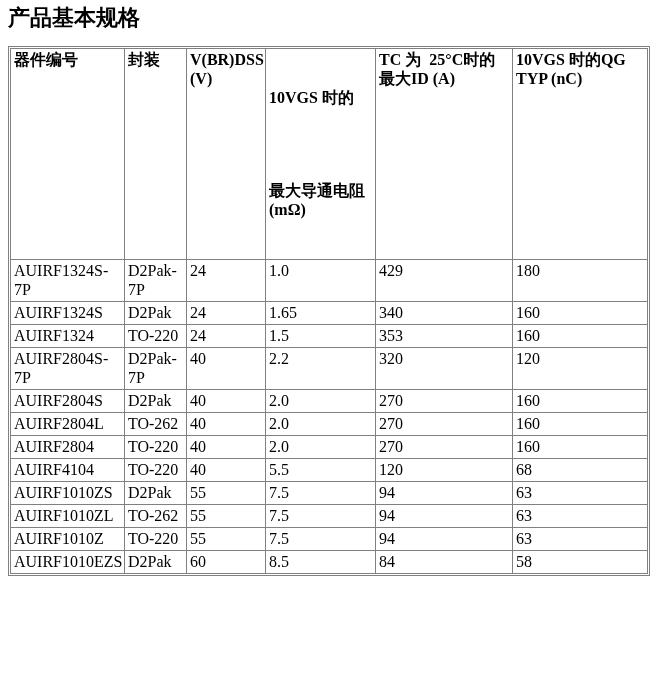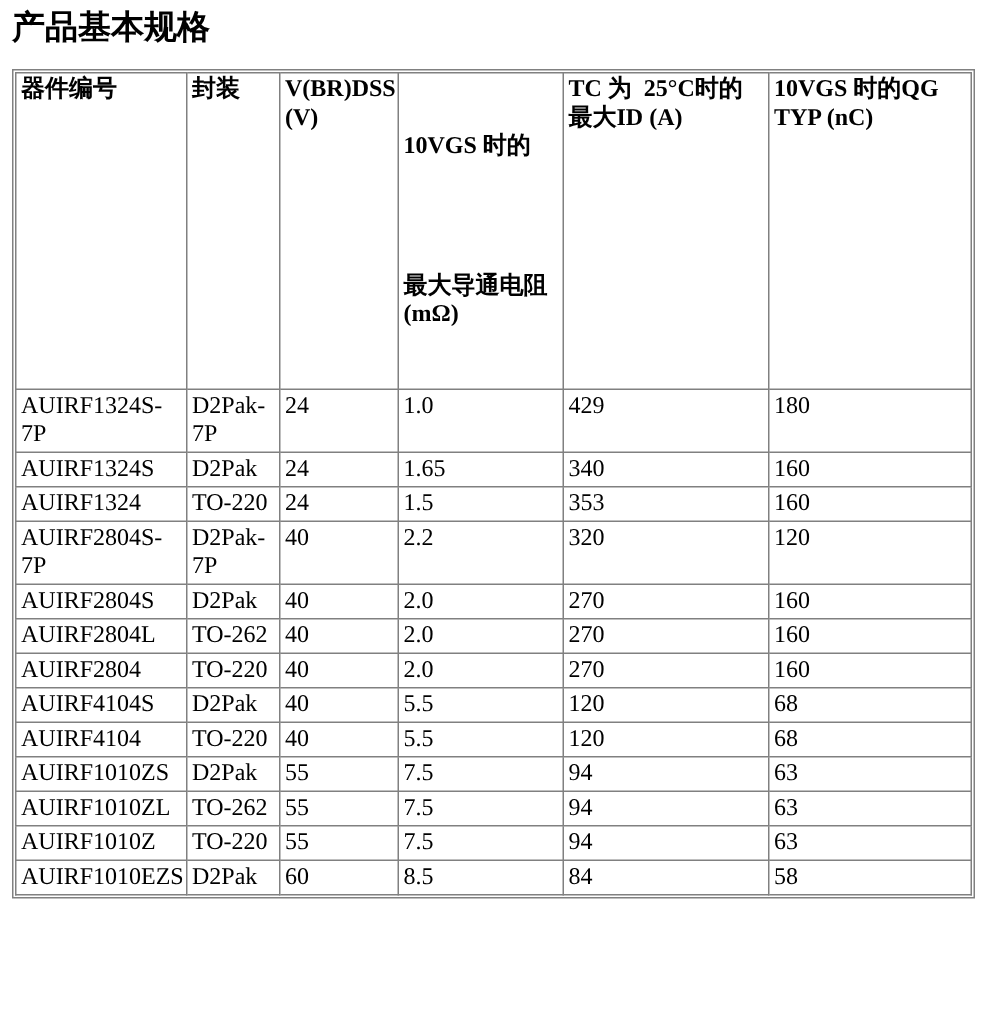--- a/index.html
+++ b/index.html
@@ -145,28 +145,20 @@
           </tr>
           <tr>
             <td>AUIRF2804</td>
             <td>TO-220</td>
             <td>40</td>
             <td>2.0</td>
             <td>270</td>
             <td>160</td>
           </tr>
           <tr>
-            <td>AUIRF4104S</td>
-            <td>D2Pak</td>
-            <td>40</td>
-            <td>5.5</td>
-            <td>120</td>
-            <td>68</td>
-          </tr>
-          <tr>
             <td>AUIRF4104</td>
             <td>TO-220</td>
             <td>40</td>
             <td>5.5</td>
             <td>120</td>
             <td>68</td>
           </tr>
           <tr>
             <td>AUIRF1010ZS</td>
             <td>D2Pak</td>

